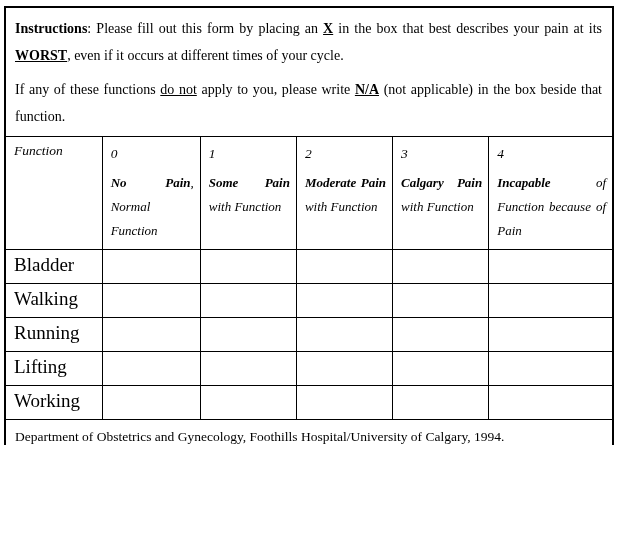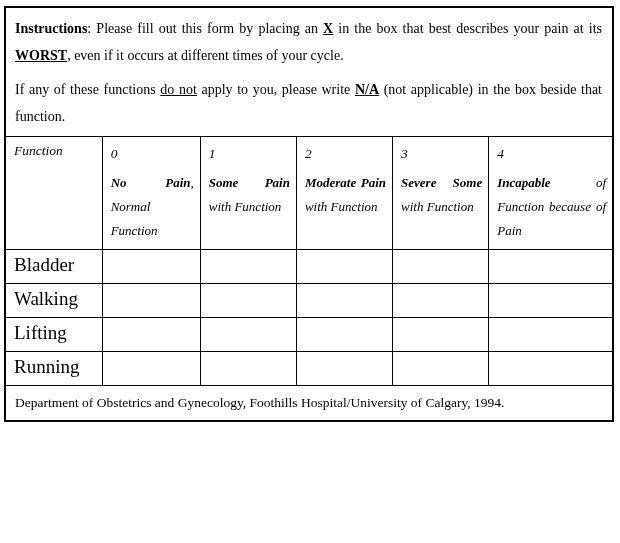--- a/index.html
+++ b/index.html
@@ -116,21 +116,21 @@
       <td class="hcell">
         <div class="hnum">1</div>
         <div class="hdesc"><span class="b">Some Pain</span><span> with Function</span></div>
       </td>
       <td class="hcell">
         <div class="hnum">2</div>
         <div class="hdesc"><span class="b">Moderate Pain</span><span> with Function</span></div>
       </td>
       <td class="hcell">
         <div class="hnum">3</div>
-        <div class="hdesc"><span class="b">Severe Some</span><span> with Function</span></div>
+        <div class="hdesc"><span class="b">Calgary Pain</span><span> with Function</span></div>
       </td>
       <td class="hcell">
         <div class="hnum">4</div>
         <div class="hdesc"><span class="b">Incapable</span><span> of Function because of Pain</span></div>
       </td>
     </tr>
 
     <tr class="r-body">
       <td class="label-cell">Bladder</td>
       <td class="entry-cell"></td>
@@ -145,37 +145,45 @@
     <tr class="r-body">
       <td class="label-cell">Walking</td>
       <td class="entry-cell"></td>
       <td class="entry-cell"></td>
       <td class="entry-cell"></td>
       <td class="entry-cell"></td>
       <td class="entry-cell"></td>
     </tr>
 
     <tr class="r-body">
+      <td class="label-cell">Running</td>
+      <td class="entry-cell"></td>
+      <td class="entry-cell"></td>
+      <td class="entry-cell"></td>
+      <td class="entry-cell"></td>
+      <td class="entry-cell"></td>
+    </tr>
+
+    <tr class="r-body">
       <td class="label-cell">Lifting</td>
       <td class="entry-cell"></td>
       <td class="entry-cell"></td>
       <td class="entry-cell"></td>
       <td class="entry-cell"></td>
       <td class="entry-cell"></td>
     </tr>
 
     <tr class="r-body">
-      <td class="label-cell">Running</td>
+      <td class="label-cell">Working</td>
       <td class="entry-cell"></td>
       <td class="entry-cell"></td>
       <td class="entry-cell"></td>
       <td class="entry-cell"></td>
       <td class="entry-cell"></td>
     </tr>
-
 
 
     <tr class="r-footer">
       <td colspan="6" class="footer-cell">Department of Obstetrics and Gynecology, Foothills Hospital/University of Calgary, 1994.</td>
     </tr>
   </tbody>
     </table>
 </div>
 
 </body></html>

